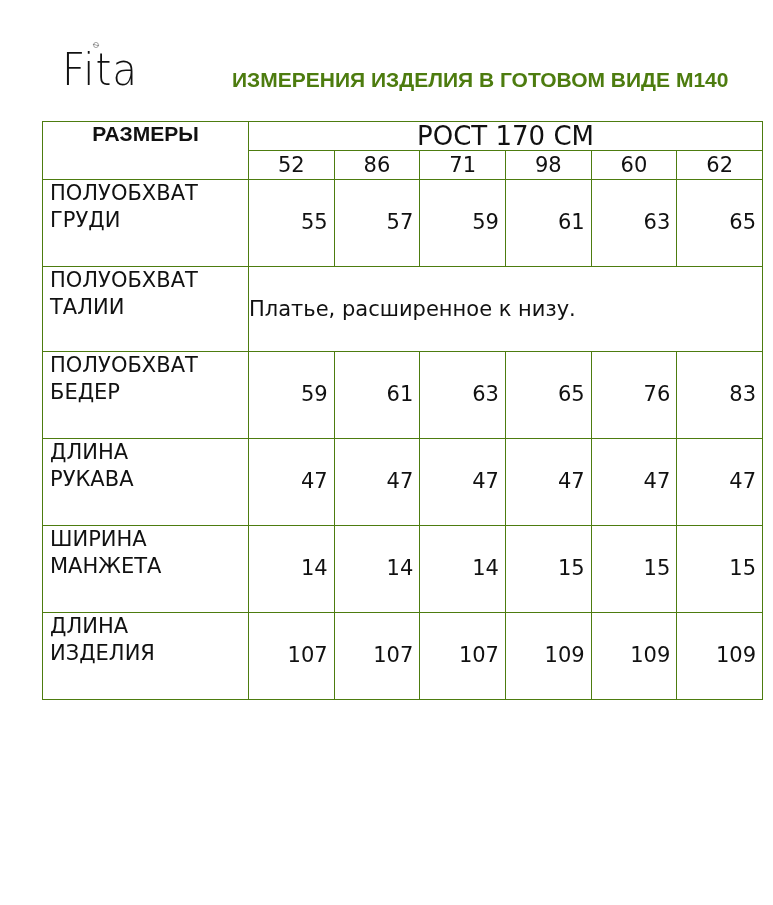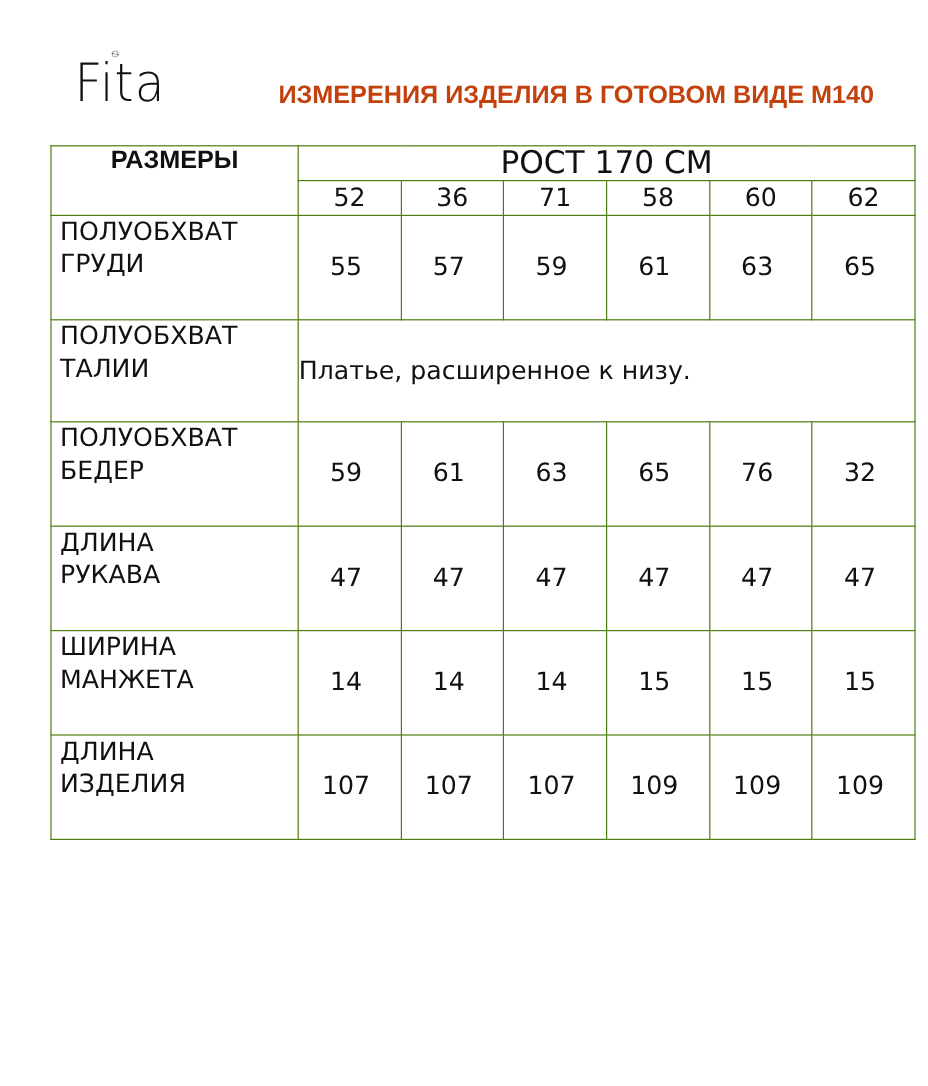--- a/index.html
+++ b/index.html
@@ -3,33 +3,33 @@
   <meta charset="utf-8">
   <style>
     html, body { margin: 0; padding: 0; background: #ffffff; }
     body { width: 773px; height: 905px; position: relative; overflow: hidden;
            font-family: "DejaVu Sans", sans-serif; color: #111111; }
     .logo { position: absolute; left: 48px; top: 42px; height: 50px; display: flex; align-items: center; flex-direction: column; }
     .logo svg { display: block; }
     .logo-word { font-family: "DejaVu Sans", sans-serif; font-weight: 300; font-size: 44px;
                  letter-spacing: 1px; margin-left: 14px; line-height: 1; color: #111; transform: scaleX(0.92); transform-origin: left center; }
     .doc-title { position: absolute; left: 232px; top: 68px; font-family: "Liberation Sans", sans-serif;
-                 font-weight: bold; font-size: 21px; letter-spacing: 0px; color: #c2410c; white-space: nowrap; }
+                 font-weight: bold; font-size: 21px; letter-spacing: 0px; color: #4d7c0f; white-space: nowrap; }
     table.sizes { position: absolute; left: 42px; top: 121px; border-collapse: collapse; table-layout: fixed; width: 720px; }
     table.sizes td, table.sizes th { border: 1px solid #4d7c0f; padding: 0; }
     col.c-label { width: 206px; }
     col.c-size { width: 85.67px; }
     .hdr-label { font-family: "Liberation Sans", sans-serif; font-weight: bold; font-size: 21px; text-align: center;
                  vertical-align: top; padding-top: 2px; }
     .hdr-height { font-family: "DejaVu Sans", sans-serif; font-weight: 300; font-size: 26px; text-align: center;
                   height: 28px; line-height: 28px; font-weight: normal; }
     .hdr-size { font-size: 21px; text-align: center; height: 28px; line-height: 28px; font-weight: normal; margin-top: 40px; }
     tr.data-row td { height: 84px; margin-top: 38px; }
     .row-label { vertical-align: top; font-size: 21px; line-height: 27px; padding-left: 7px !important; padding-top: 0 !important; white-space: pre-line; }
-    .val { text-align: center; vertical-align: middle; font-size: 21px; padding-right: 6px !important; padding-bottom: 2px !important; }
+    .val { text-align: right; vertical-align: middle; font-size: 21px; padding-right: 6px !important; padding-bottom: 2px !important; }
     .note { text-align: left; vertical-align: middle; font-size: 21px; }
   </style>
 </head>
 <body>
 
 <div class="logo">
   <svg width="56" height="50" viewBox="0 0 56 50">
     <ellipse cx="28" cy="25" rx="20" ry="22" fill="none" stroke="#111" stroke-width="3"></ellipse>
     <path d="M2 22 C 14 18, 24 24, 34 28 C 42 31, 50 30, 54 26" fill="none" stroke="#111" stroke-width="3"></path>
   </svg>
@@ -48,23 +48,23 @@
       <col class="c-size">
       <col class="c-size">
   </colgroup>
   <tbody>
       <tr>
     <td class="hdr-label" rowspan="2">РАЗМЕРЫ</td>
     <td class="hdr-height" colspan="6">РОСТ 170 СМ</td>
   </tr>
   <tr>
     <td class="hdr-size">52</td>
-    <td class="hdr-size">36</td>
+    <td class="hdr-size">86</td>
     <td class="hdr-size">71</td>
-    <td class="hdr-size">58</td>
+    <td class="hdr-size">98</td>
     <td class="hdr-size">60</td>
     <td class="hdr-size">62</td>
   </tr>
 
   <tr class="data-row">
     <td class="row-label">ПОЛУОБХВАТ
 ГРУДИ</td>
     <td class="val">55</td>
     <td class="val">57</td>
     <td class="val">59</td>
@@ -80,21 +80,21 @@
   </tr>
 
   <tr class="data-row">
     <td class="row-label">ПОЛУОБХВАТ
 БЕДЕР</td>
     <td class="val">59</td>
     <td class="val">61</td>
     <td class="val">63</td>
     <td class="val">65</td>
     <td class="val">76</td>
-    <td class="val">32</td>
+    <td class="val">83</td>
   </tr>
 
   <tr class="data-row">
     <td class="row-label">ДЛИНА
 РУКАВА</td>
     <td class="val">47</td>
     <td class="val">47</td>
     <td class="val">47</td>
     <td class="val">47</td>
     <td class="val">47</td>

